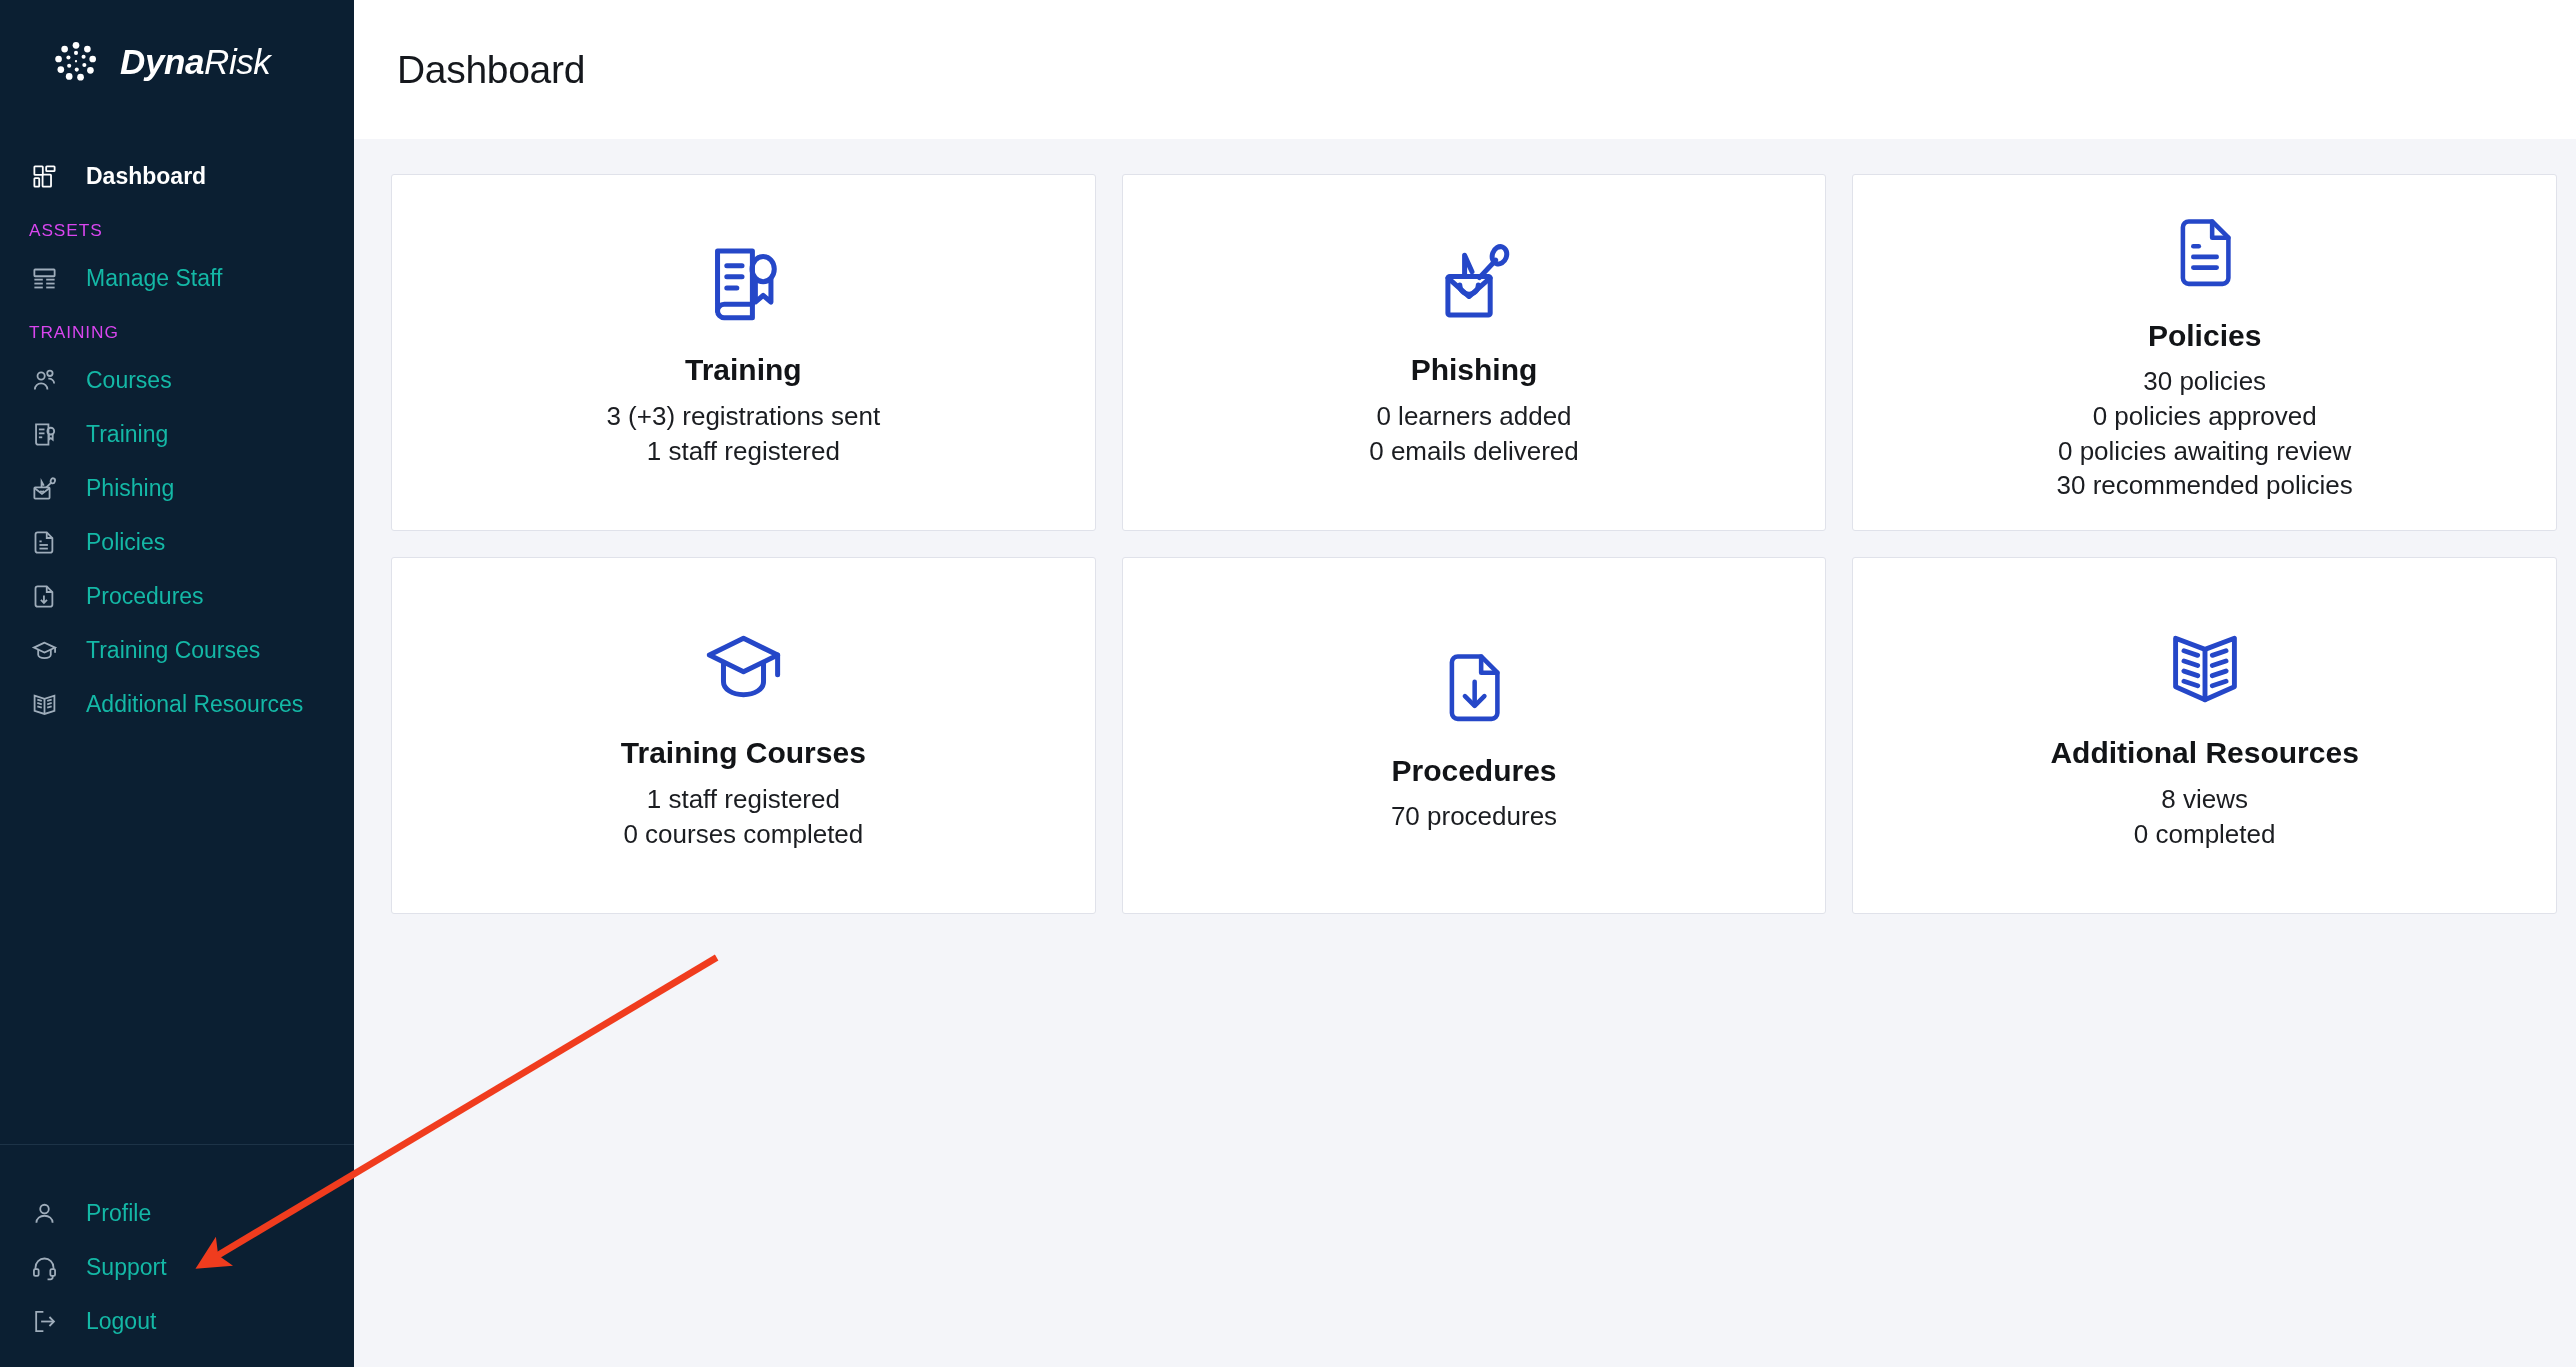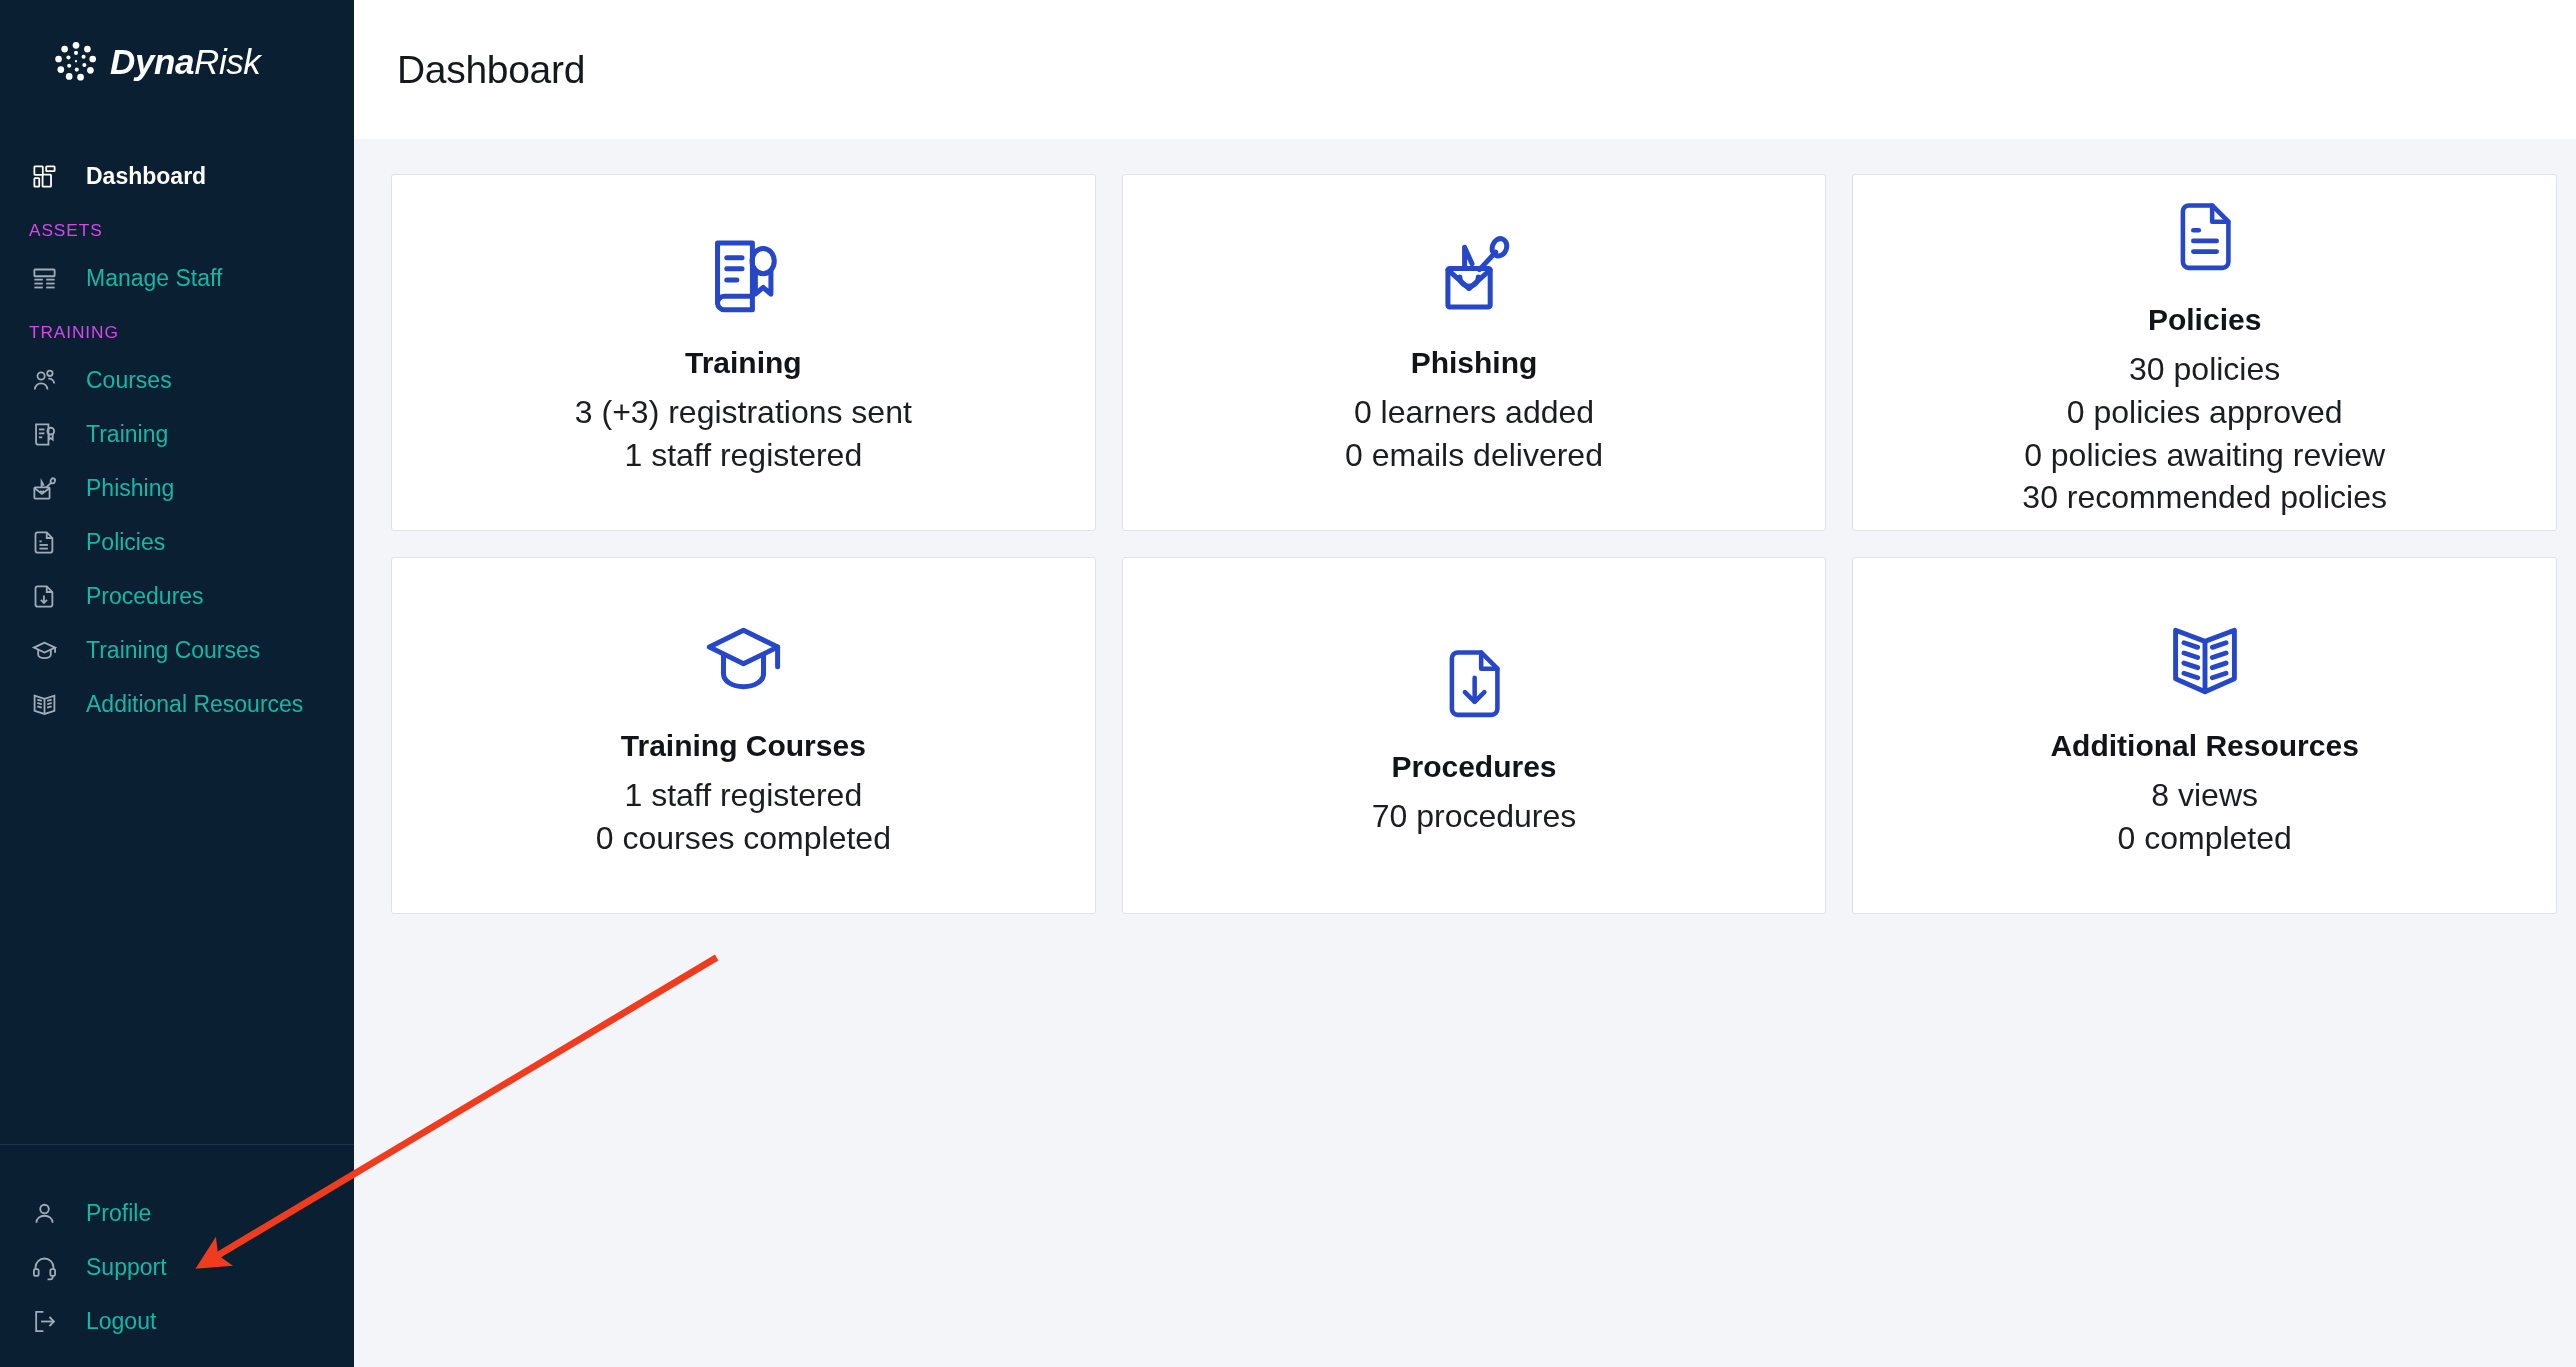--- a/index.html
+++ b/index.html
@@ -16,20 +16,21 @@
     width: 354px; height: 1367px;
     background: #0b1f32;
     flex: 0 0 354px;
     display: flex; flex-direction: column;
     position: relative;
   }
   .logo-wrap {
     height: 124px;
     display: flex; align-items: center;
     padding-left: 54px;
+    gap: 10px;
   }
   .logo-mark { width: 44px; height: 44px; flex: 0 0 44px; margin-right: 12px; }
   .logo-text {
     color: #ffffff; font-size: 35px; letter-spacing: -0.4px;
     white-space: nowrap;
   }
   .logo-text .b { font-weight: 700; font-style: italic; }
   .logo-text .l { font-weight: 300; font-style: italic; }
 
   .nav-top { padding-top: 25px; }
@@ -106,21 +107,21 @@
     text-align: center;
     cursor: pointer;
   }
   .card-icon { margin-bottom: 16.6px; height: 99px; display: flex; align-items: center; }
   .card-icon svg { display: block; }
   .card-title {
     font-size: 30px; font-weight: 700; color: #121417;
     margin-bottom: 10.5px; line-height: 1.2;
   }
   .card-stat {
-    font-size: 32px; font-weight: 400; color: #1b1d21;
+    font-size: 26px; font-weight: 400; color: #1b1d21;
     line-height: 1.33;
   }
 
   
   #annotation {
     position: absolute;
     left: 0; top: 0;
     width: 2576px; height: 1367px;
     pointer-events: none;
   }

